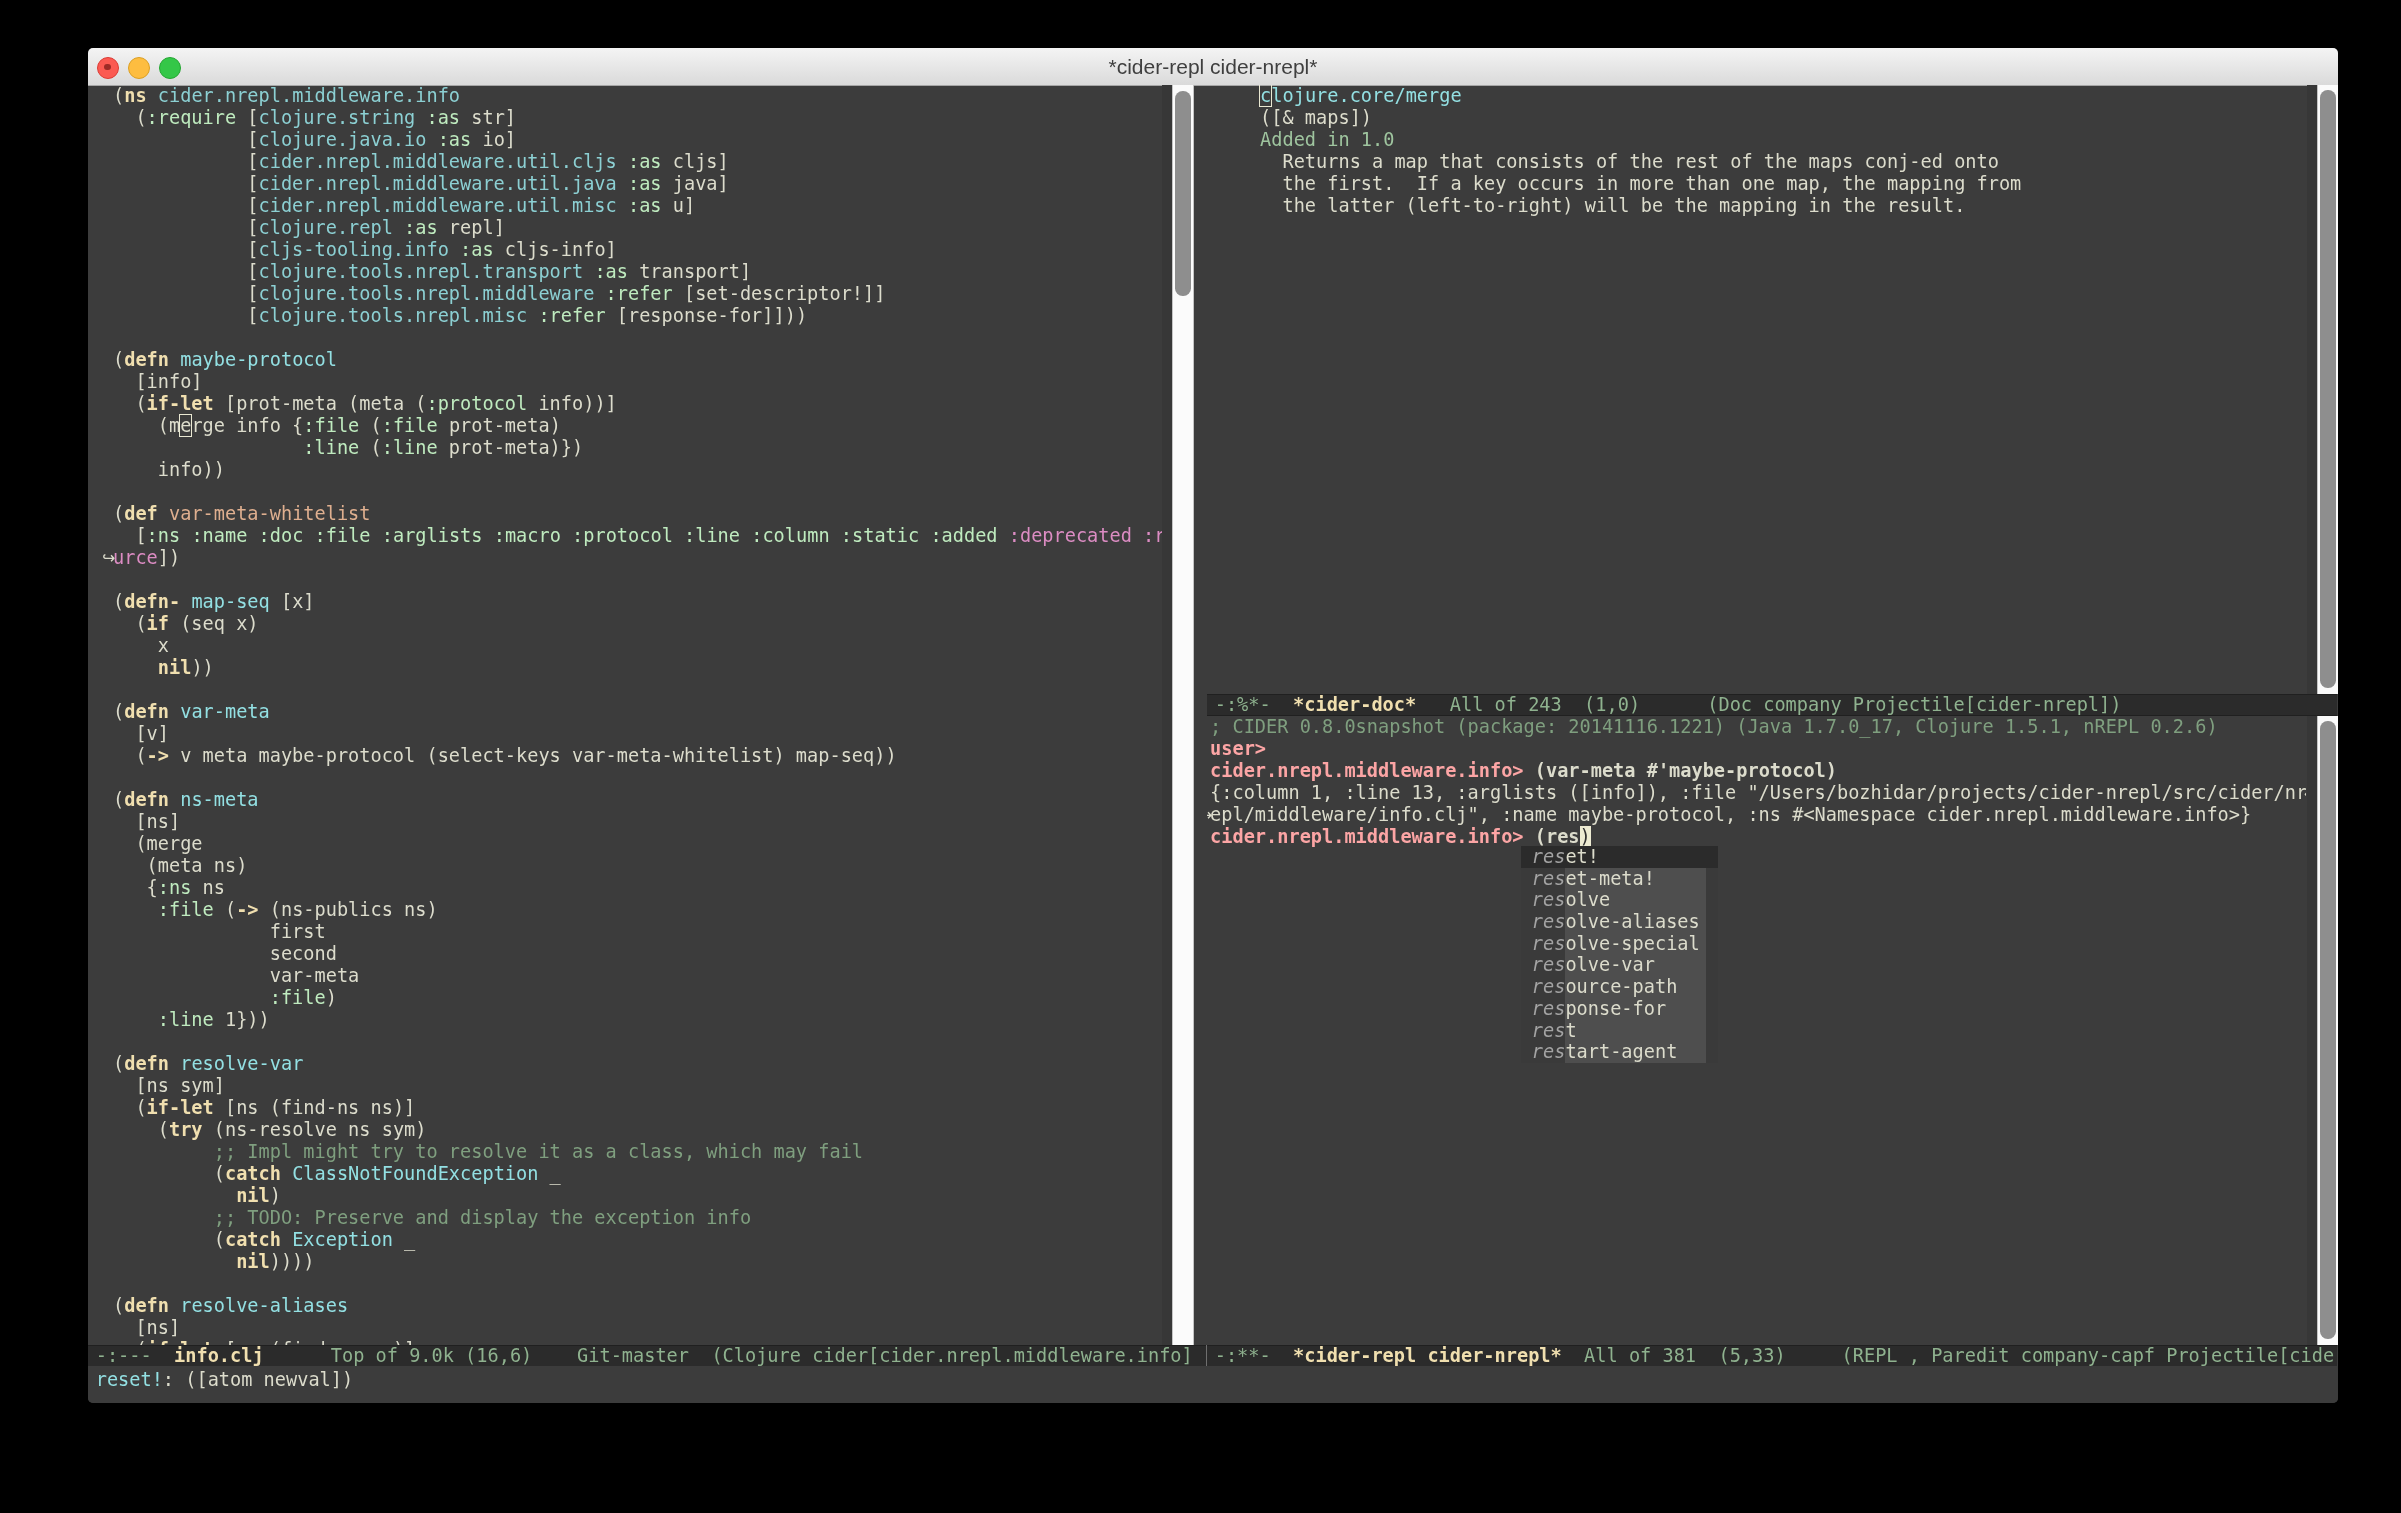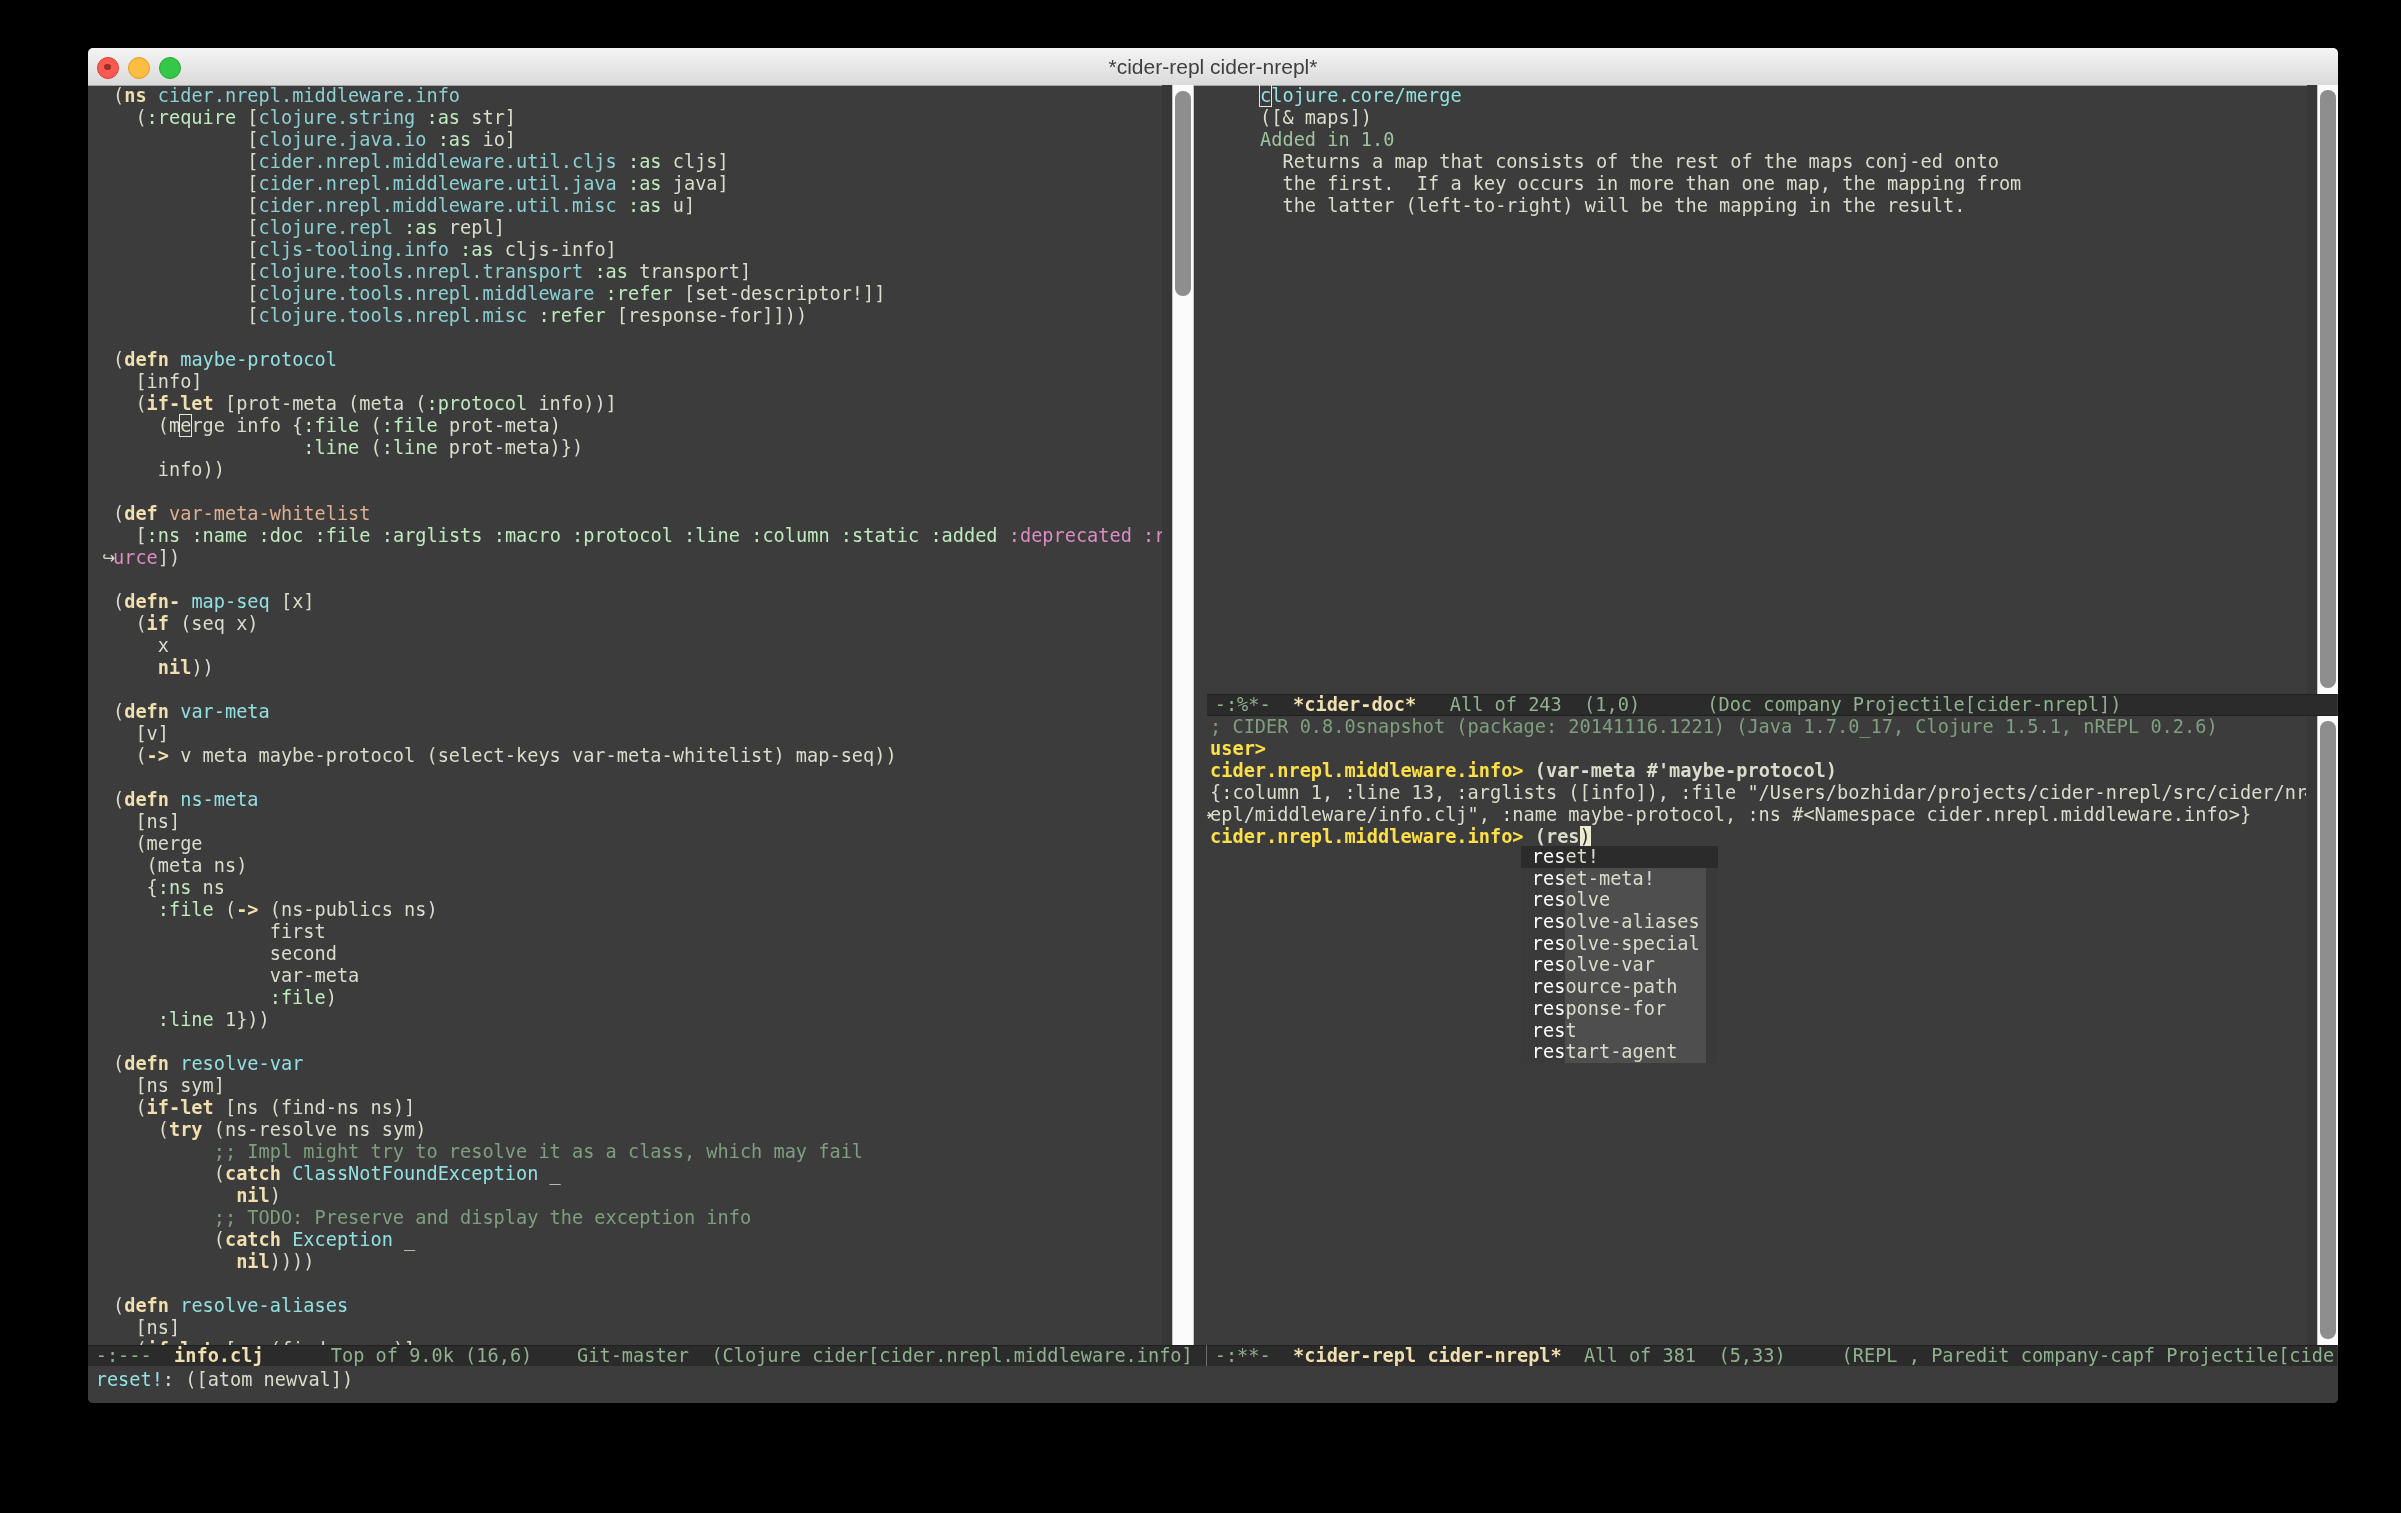--- a/index.html
+++ b/index.html
@@ -30,21 +30,21 @@
   .s-f{color:#93E0E3}
   .s-t{color:#93E0E3}
   .s-n{color:#8CD0D3}
   .s-c{color:#BFEBBF}
   .s-m{color:#7F9F7F}
   .s-g2{color:#9FC59F}
   .s-p{color:#DC8CC3}
   .s-v{color:#DFAF8F}
   .s-g{color:#8FB28F}
   .s-b{color:#F0DFAF;font-weight:bold}
-  .s-pr{color:#fde047;font-weight:bold}
+  .s-pr{color:#fca5a5;font-weight:bold}
   .s-in{color:#DCDCCC;font-weight:bold}
   .s-cy{color:#93E0E3}
   .s-he{outline:1.5px solid #E9E8D2;outline-offset:-0.8px;}
   .s-cur{background:#EDEBD2;color:#303030;}
   .s-wrE,.s-wrR{position:relative;display:inline-block;font-family:"DejaVu Sans",sans-serif;
     color:#DCDCCC;font-size:15.5px;}
   .s-wrE{left:-20px;} .s-wrR{left:-3.1px;}
   .s-wrL{position:absolute;left:-10.8px;top:0;font-family:"DejaVu Sans",sans-serif;color:#DCDCCC;font-size:15.5px;}
   
   .modeline{position:absolute;height:21.7px;background:#2B2B2B;border-top:0.8px solid #202020;
@@ -58,21 +58,21 @@
   .echo{position:absolute;left:0;top:1318px;width:100%;height:37px;background:#3C3C3C;}
   .echo-line{position:absolute;left:7.7px;top:3.1px;font-size:18.6px;line-height:21.7px;white-space:pre;text-align:right;}
   
   .sbshadow{position:absolute;width:10px;background:#373737;}
   .sbtrack{position:absolute;width:20px;background:#FBFBFB;border-left:0.8px solid #C4C4C4;border-right:0.8px solid #C4C4C4;}
   .sbthumb{position:absolute;left:2.3px;width:15.5px;background:#8E8E8E;border-radius:7.7px;}
   
   .cpopup{position:absolute;left:1433px;top:798px;width:197px;z-index:30;font-size:18.6px;}
   .prow{display:flex;height:21.7px;line-height:21.7px;white-space:pre;}
   .prow .pm{width:10.8px;background:#3A3A3A;}
-  .prow .pc{background:#3A3A3A;color:#ffffff;}
+  .prow .pc{background:#3A3A3A;color:#a3a3a3;font-style:italic;}
   .prow .pr2{flex:1;background:#4E4E4E;color:#DCDCCC;}
   .prow .ps{width:11.6px;background:#3A3A3A;}
   .prow.sel .pm,.prow.sel .pc,.prow.sel .pr2,.prow.sel .ps{background:#2B2B2B;}
 </style>
 </head>
 <body>
 
 <div class="mac-window">
 
   <div class="titlebar">

